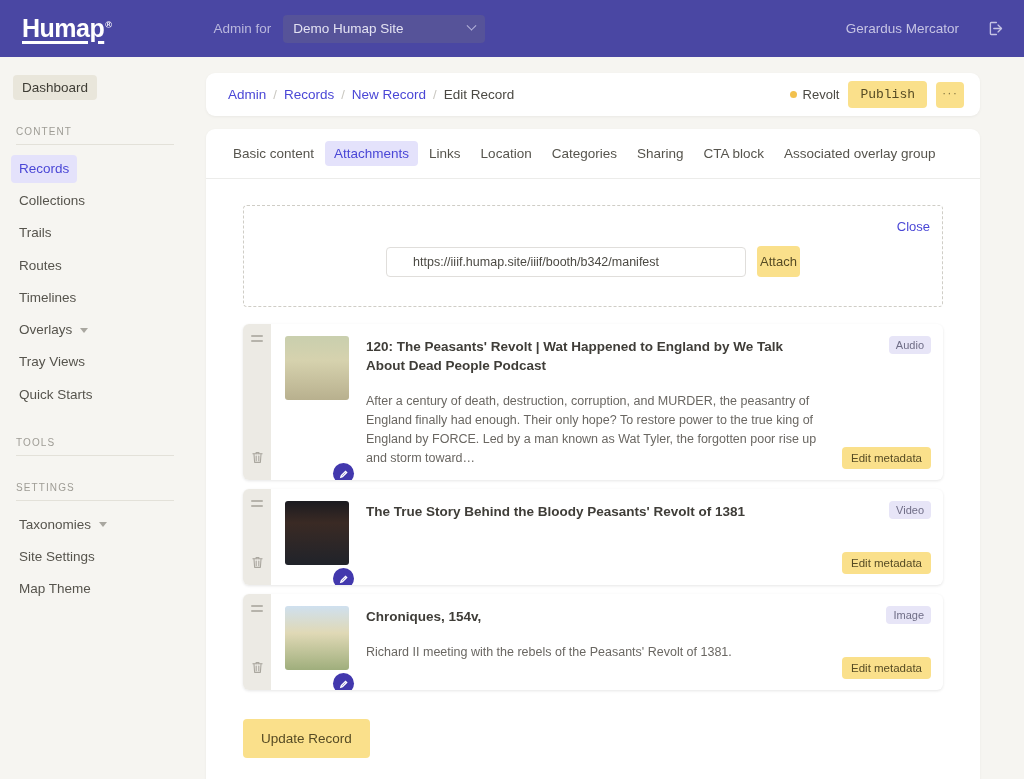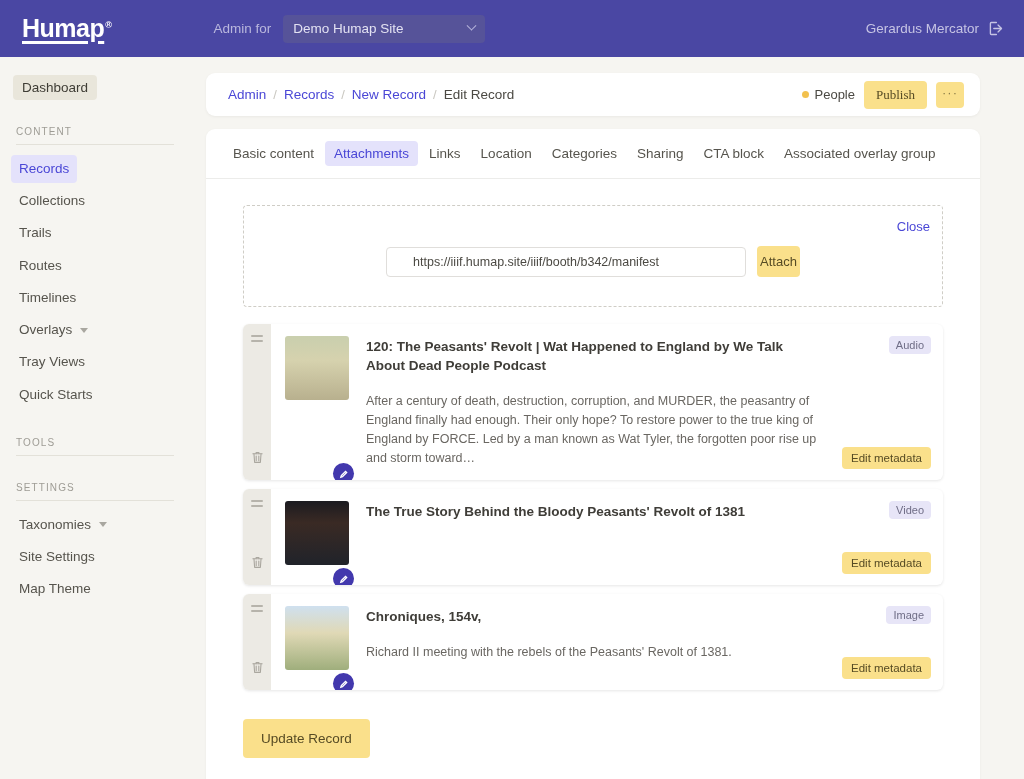--- a/index.html
+++ b/index.html
@@ -61,21 +61,21 @@
     right: 10px;
     width: 7px; height: 7px;
     border-right: 1.4px solid #b9b7dd;
     border-bottom: 1.4px solid #b9b7dd;
     transform: rotate(45deg) translate(-2px,-2px);
   }
   .user-area {
     margin-left: auto;
     display: flex;
     align-items: center;
-    gap: 8px;
+    gap: 28px;
   }
   .username { color: #c6c4e4; font-size: 13.5px; }
   .logout-icon { display: flex; align-items: center; cursor: pointer; }
 
   
   .body-wrap { display: flex; height: 722px; }
 
   
   .sidebar {
     width: 190px;
@@ -147,21 +147,21 @@
   .status { font-size: 13px; color: #4b4943; display: flex; align-items: center; gap: 6px; }
   .status-dot { width: 7px; height: 7px; border-radius: 50%; background: #f2c14e; }
   .btn-yellow {
     background: #fae08b;
     color: #564b24;
     font-size: 13px;
     border: none;
     border-radius: 4px;
     padding: 6px 12px;
     cursor: pointer;
-    font-family: Liberation Serif, serif;
+    font-family: Liberation Mono, monospace;
   }
   .btn-dots {
     background: #fae08b;
     border: none; border-radius: 4px;
     width: 28px; height: 26px;
     color: #8a7c47; font-size: 13px;
     cursor: pointer;
     letter-spacing: 1px;
     line-height: 1;
     padding-bottom: 5px;
@@ -382,21 +382,21 @@
           <span class="crumb-sep">/</span>
           <span class="crumb">Records</span>
           <span class="crumb-sep">/</span>
           <span class="crumb">New Record</span>
           <span class="crumb-sep">/</span>
           <span class="crumb current">Edit Record</span>
         </div>
       <div class="crumb-right">
         <span class="status">
           <span class="status-dot"></span>
-          <span>People</span>
+          <span>Revolt</span>
         </span>
         <button class="btn-yellow">Publish</button>
         <button class="btn-dots">···</button>
       </div>
     </div>
 
     <div class="card contentcard">
       <div class="tabs" id="tabs">
           <div class="tab">Basic content</div>
           <div class="tab active">Attachments</div>

